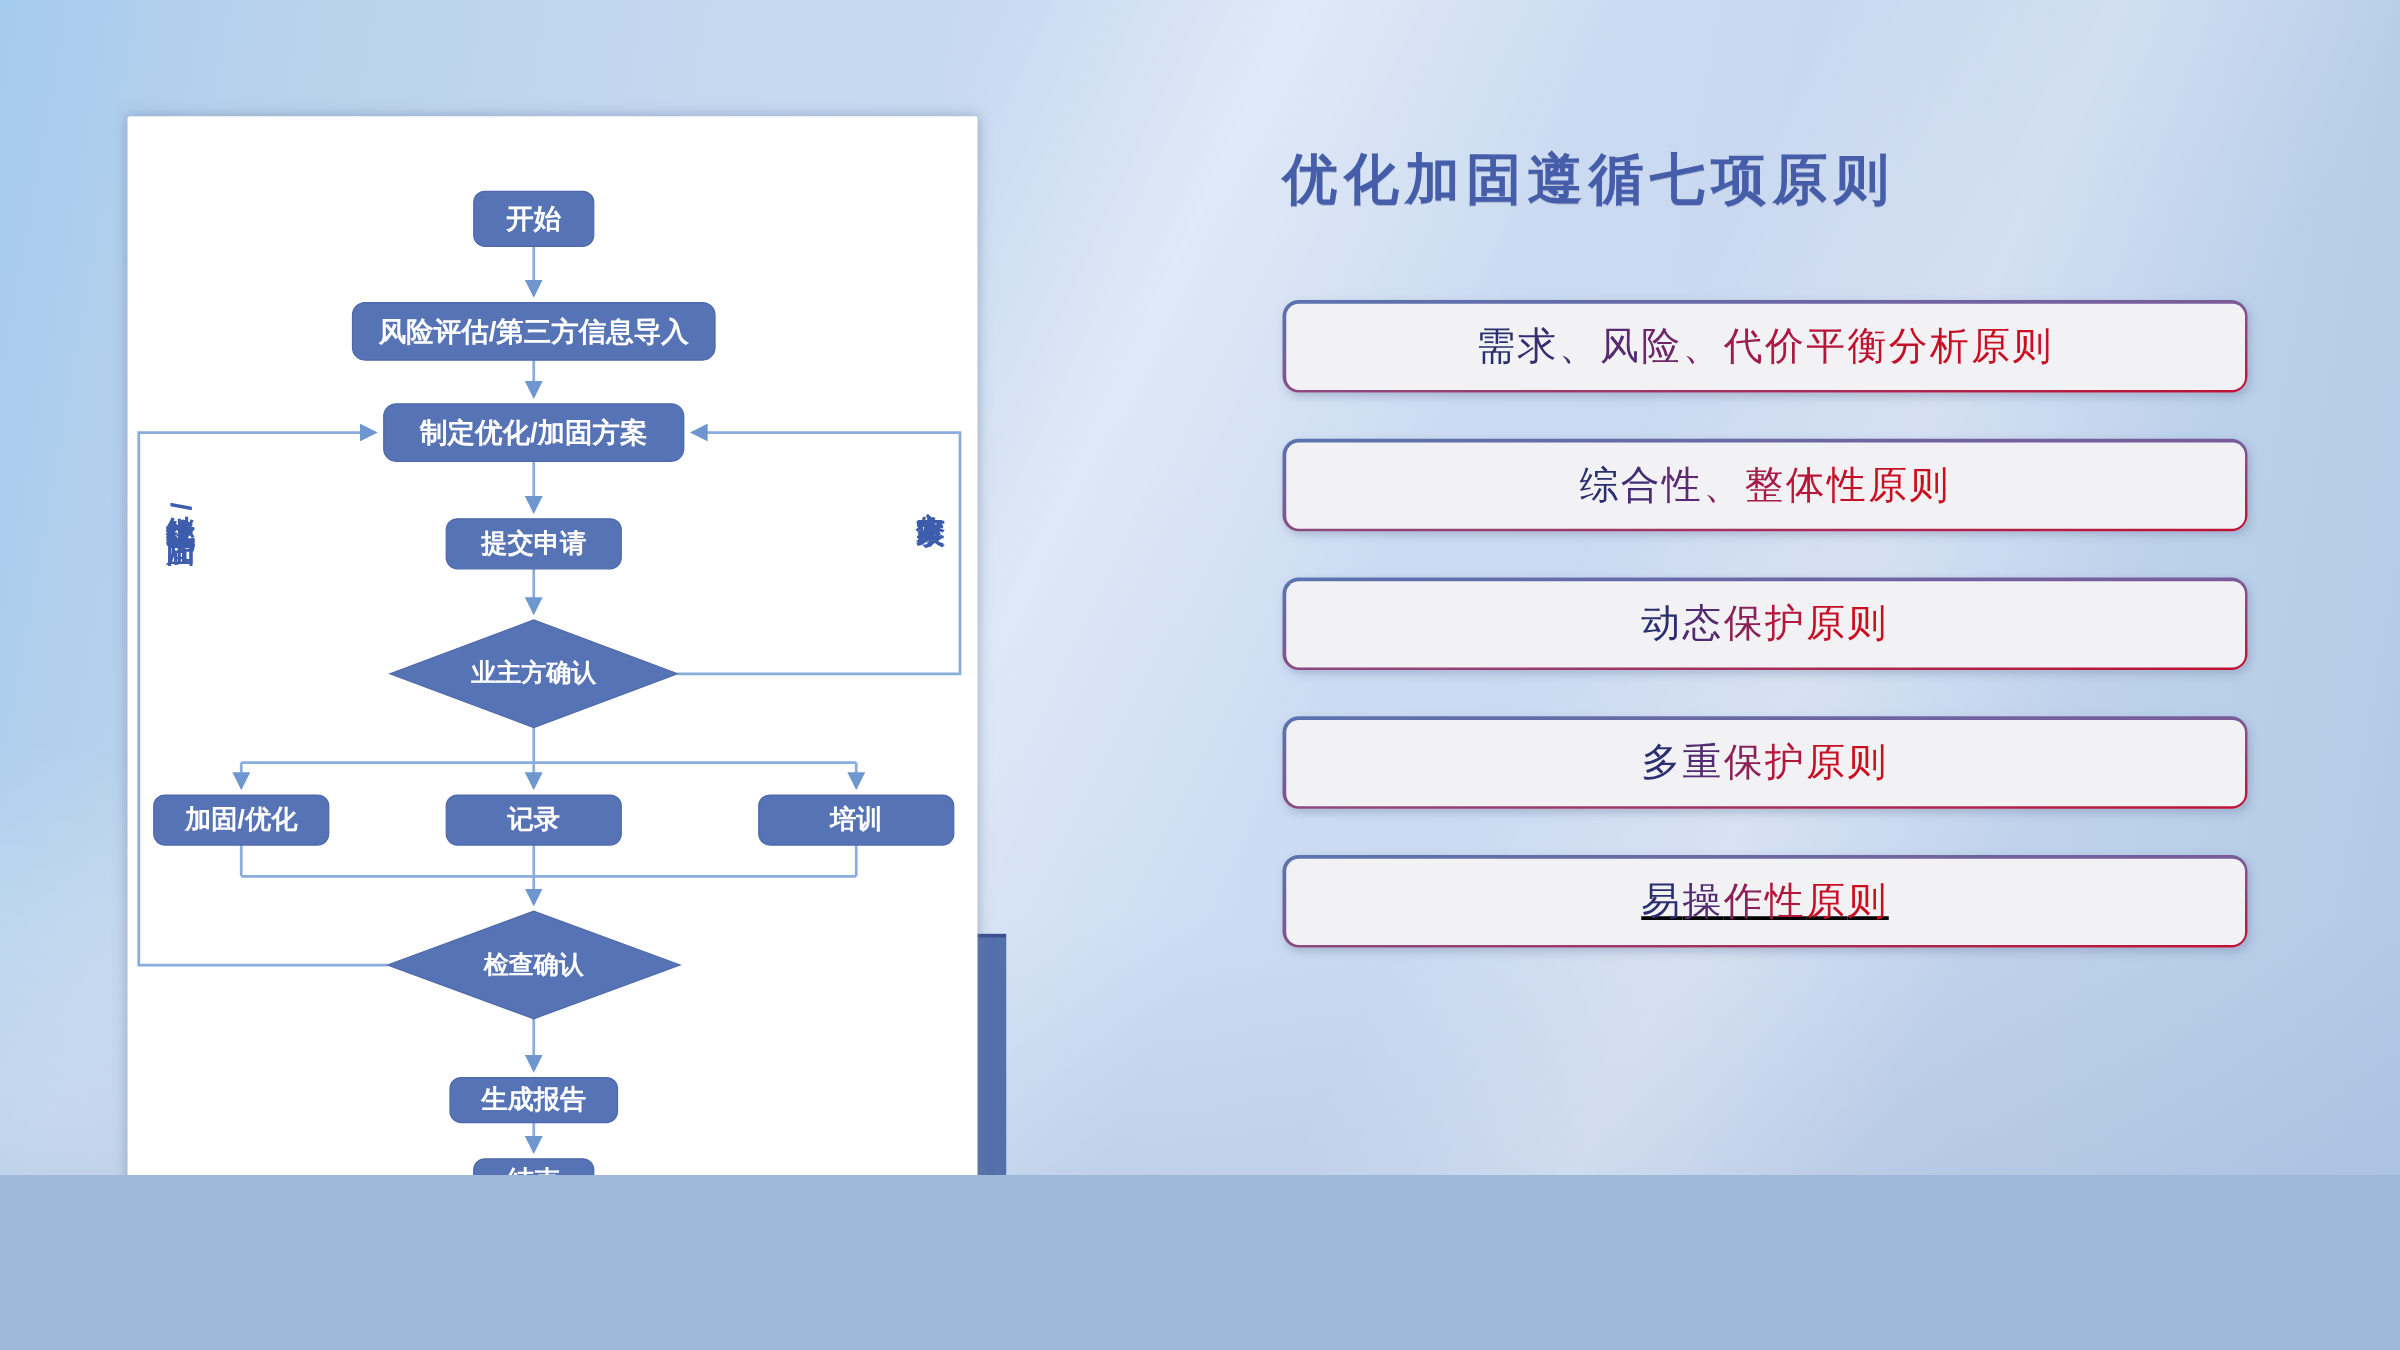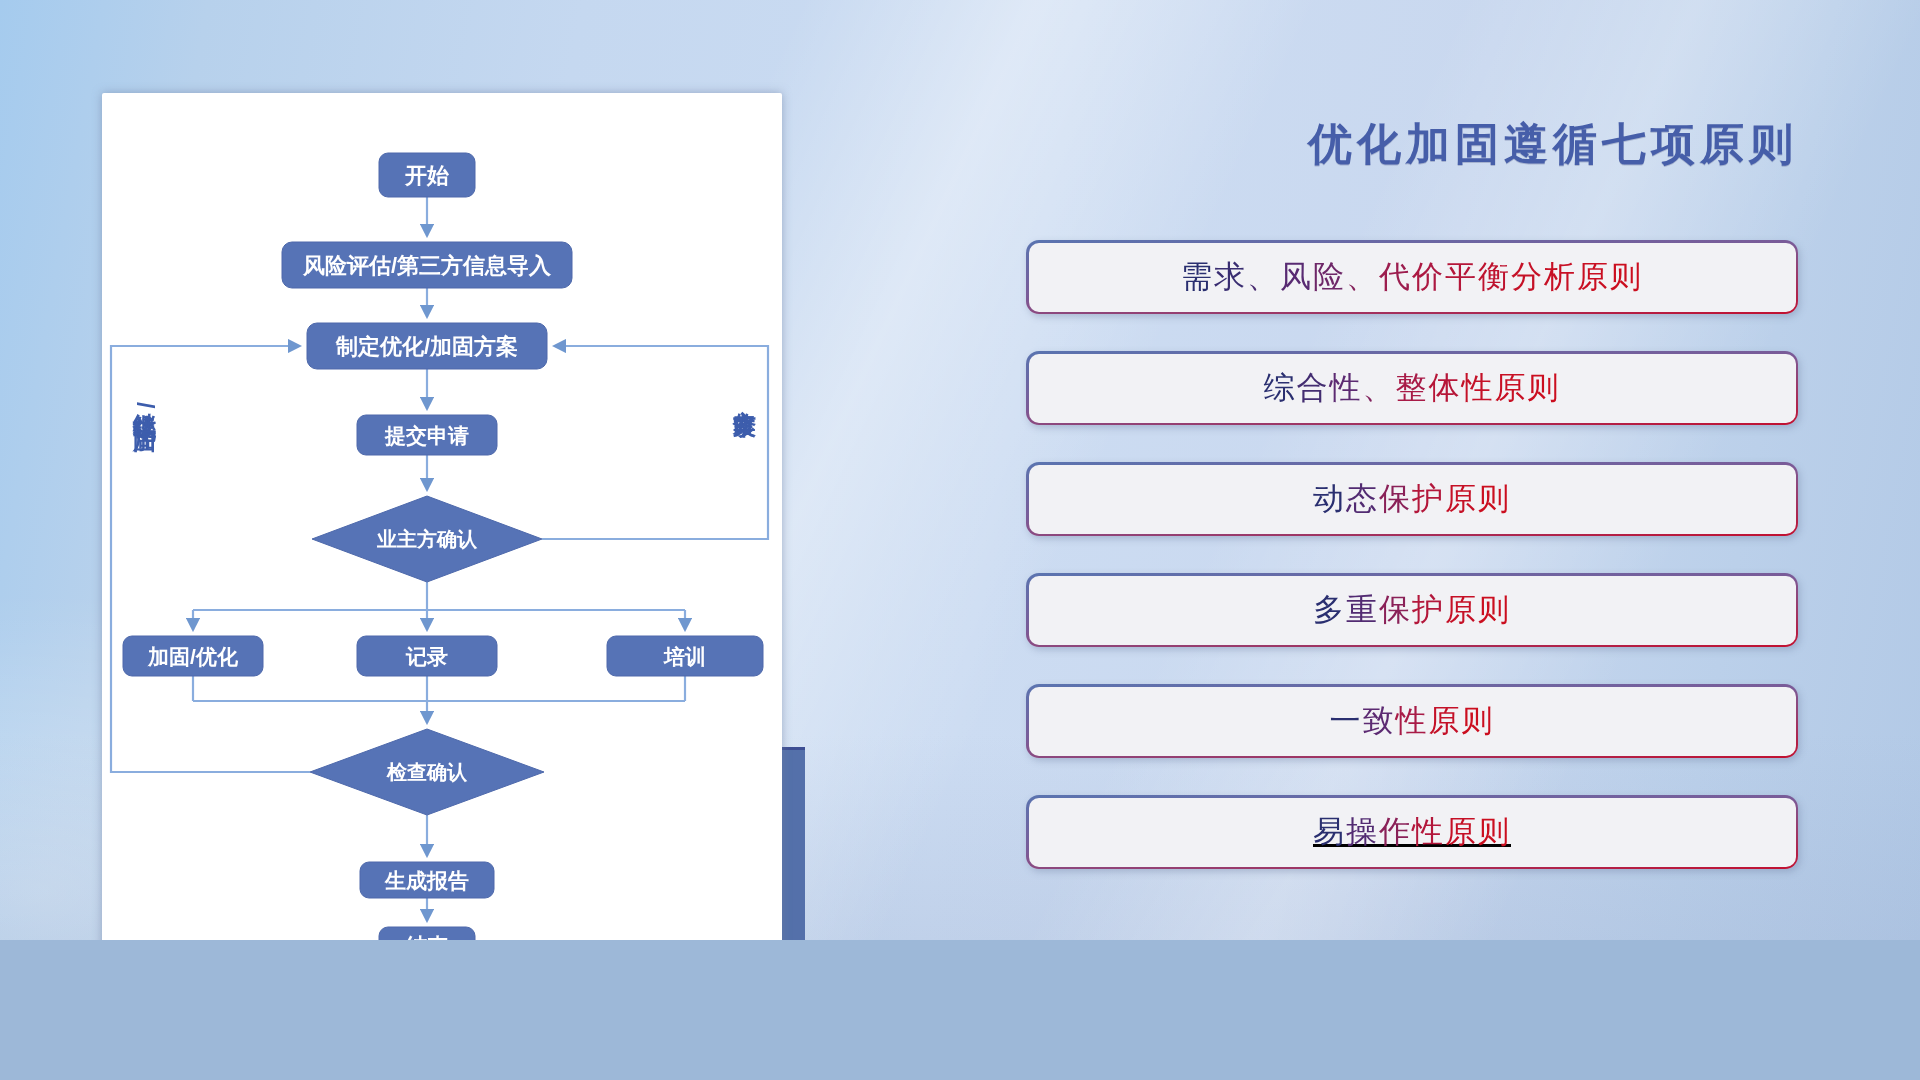--- a/index.html
+++ b/index.html
@@ -27,21 +27,21 @@
   .flow-svg text{fill:#ffffff;font-weight:bold;}
   .vlabel{
     position:absolute;writing-mode:vertical-rl;line-height:1;letter-spacing:2px;
     color:#3d5dac;font-weight:bold;font-size:23px;white-space:nowrap;
   }
   .vlabel.left{left:31px;top:301px;}
   .vlabel.right{left:631px;top:298px;}
   
   .right-col{position:absolute;left:1026px;top:122px;width:772px;z-index:2;}
   .main-title{
-    margin:0 0 74px 0;text-align:right;font-size:44px;font-weight:bold;color:#465ea9;
+    margin:0 0 74px 0;text-align:left;font-size:44px;font-weight:bold;color:#465ea9;
     letter-spacing:5px;line-height:1;text-shadow:0 1px 0 rgba(50,60,110,.25);
   }
   .principle{
     height:74px;margin-bottom:37px;border-radius:13px;padding:2.5px;box-sizing:border-box;
     background:linear-gradient(176deg,#5a74b0 0%,#7b5a97 45%,#c21030 100%);
     box-shadow:2px 3px 7px rgba(110,125,160,.38);
   }
   .principle:last-child{margin-bottom:16px;text-decoration:underline;}
   .principle-inner{
     height:100%;border-radius:10px;background:#f2f2f5;
@@ -142,23 +142,18 @@
         <span class="principle-label"><span style="color: rgb(42, 47, 112);">动</span><span style="color: rgb(82, 43, 114);">态</span><span style="color: rgb(138, 33, 88);">保</span><span style="color: rgb(179, 23, 59);">护</span><span style="color: rgb(197, 16, 38);">原</span><span style="color: rgb(203, 14, 31);">则</span></span>
       </div>
     </div>
     <div class="principle">
       <div class="principle-inner">
         <span class="principle-label"><span style="color: rgb(42, 47, 112);">多</span><span style="color: rgb(82, 43, 114);">重</span><span style="color: rgb(138, 33, 88);">保</span><span style="color: rgb(179, 23, 59);">护</span><span style="color: rgb(197, 16, 38);">原</span><span style="color: rgb(203, 14, 31);">则</span></span>
       </div>
     </div>
     <div class="principle">
       <div class="principle-inner">
-        <span class="principle-label"><span style="color: rgb(42, 47, 112);">一</span><span style="color: rgb(92, 42, 114);">致</span><span style="color: rgb(168, 27, 71);">性</span><span style="color: rgb(196, 17, 40);">原</span><span style="color: rgb(203, 14, 31);">则</span></span>
-      </div>
-    </div>
-    <div class="principle">
-      <div class="principle-inner">
         <span class="principle-label"><span style="color: rgb(42, 47, 112);">易</span><span style="color: rgb(82, 43, 114);">操</span><span style="color: rgb(138, 33, 88);">作</span><span style="color: rgb(179, 23, 59);">性</span><span style="color: rgb(197, 16, 38);">原</span><span style="color: rgb(203, 14, 31);">则</span></span>
       </div>
     </div>
   </div>
 
 </div>
 
 </body></html>

